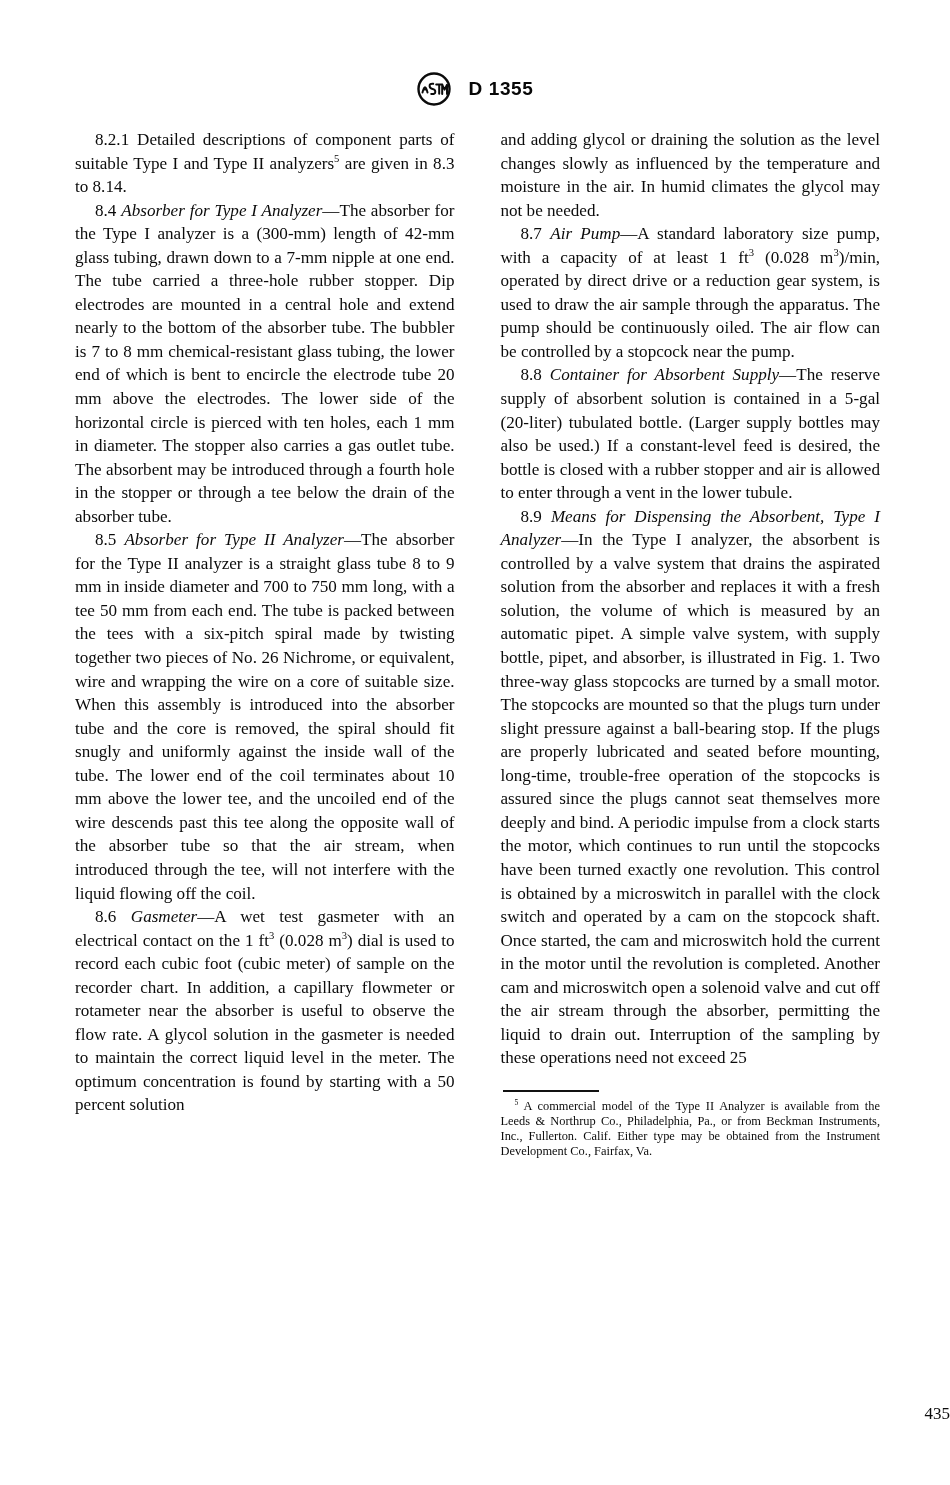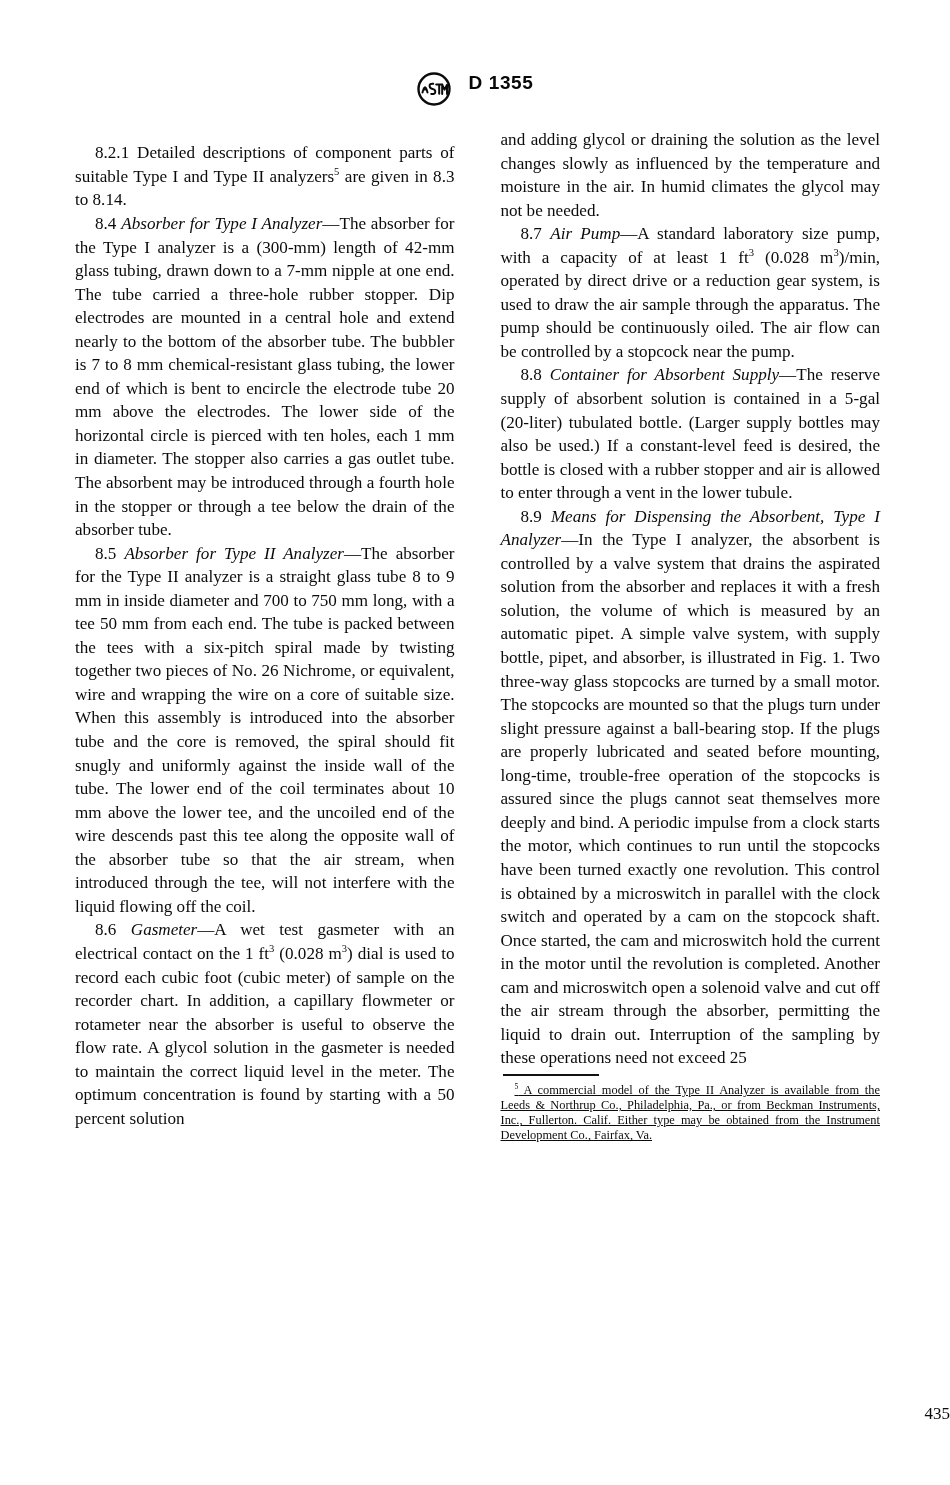--- a/index.html
+++ b/index.html
@@ -17,21 +17,21 @@
     overflow: hidden;
   }
 
   
   .header {
     position: absolute;
     left: 0;
     top: 72px;
     width: 950px;
     display: flex;
-    align-items: flex-start;
+    align-items: center;
     justify-content: center;
     gap: 18px;
   }
   .astm-logo {
     width: 34px;
     height: 34px;
     display: block;
   }
   .doc-id {
     font-family: "Liberation Sans", "DejaVu Sans", sans-serif;
@@ -42,21 +42,21 @@
   }
 
   
   .columns {
     position: absolute;
     left: 75px;
     top: 128px;
     width: 805px;
     display: flex;
     gap: 46px;
-    align-items: center;
+    align-items: flex-start;
   }
   .col {
     width: 381px;
     position: relative;
   }
 
   p.para {
     margin: 0;
     text-align: justify;
     text-justify: inter-word;
@@ -72,22 +72,21 @@
     font-style: italic;
   }
   sup {
     font-size: 0.62em;
     line-height: 0;
     vertical-align: super;
   }
 
   
   .footnote-block {
-    margin-top: 4px;
-    text-decoration: underline;
+    margin-top: 20px;
   }
   .footnote-rule {
     width: 96px;
     height: 2px;
     background: #111111;
     margin: 0 0 7px 2px;
   }
   p.footnote {
     margin: 0;
     text-align: justify;

